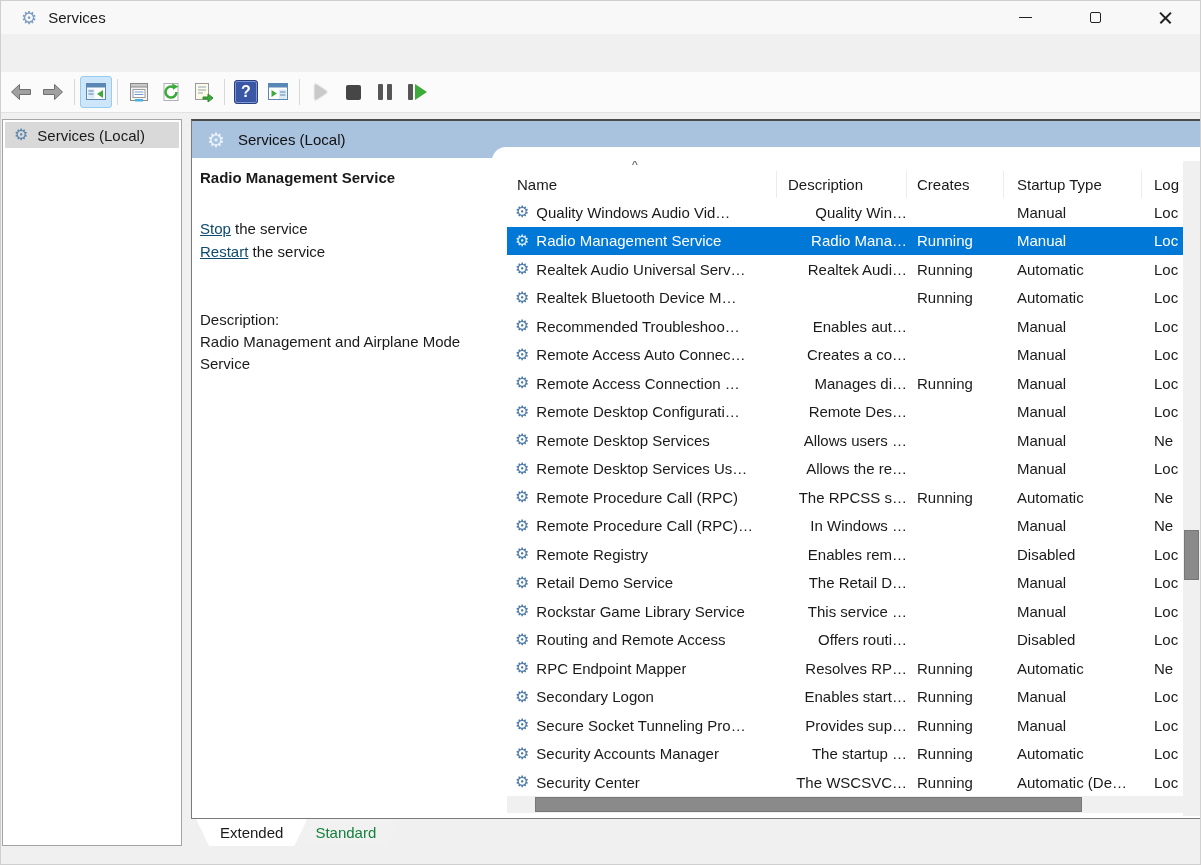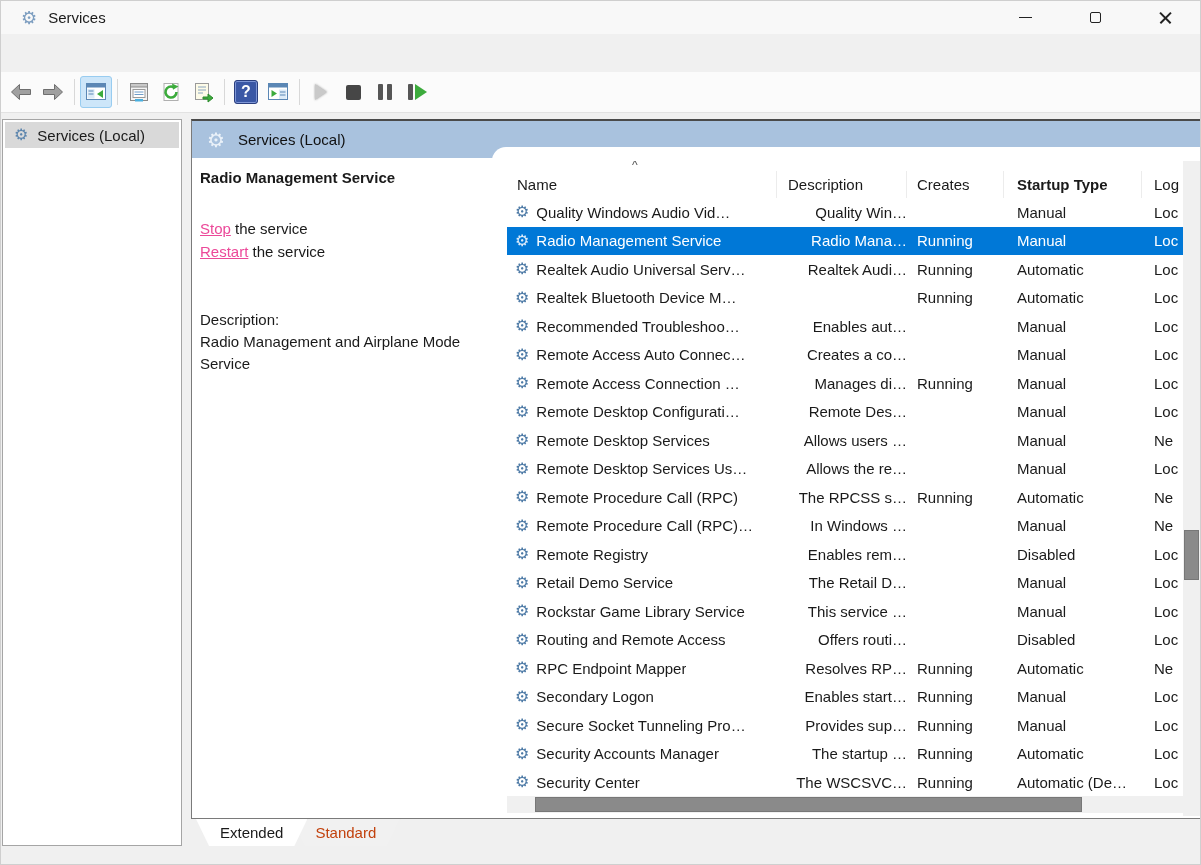--- a/index.html
+++ b/index.html
@@ -40,30 +40,30 @@
   .tree-gear{font-size:16px;line-height:1;color:#5c85ad;}
   
   .main-panel{position:absolute;left:190px;top:118px;width:1010px;height:700px;background:#fff;border:1px solid #7a7a7a;border-top:2px solid #4a4a4a;overflow:hidden;}
   .banner{position:absolute;left:0;top:0;right:0;height:37px;background:#a9c2de;display:flex;align-items:center;}
   .banner-gear{margin-left:15px;font-size:20px;line-height:1;color:#f2f7fc;opacity:.9;}
   .banner-title{margin-left:13px;font-size:15px;color:#101010;}
   .list-sheet{position:absolute;left:300px;top:26px;right:0;bottom:0;background:#fff;border-top-left-radius:14px;}
   
   .detail-title{position:absolute;left:8px;top:48px;width:285px;font-weight:bold;font-size:15px;}
   .detail-links{position:absolute;left:8px;top:96px;width:285px;line-height:23px;}
-  .detail-links a{color:#ec4899;text-decoration:underline;cursor:pointer;}
+  .detail-links a{color:#0c4a6e;text-decoration:underline;cursor:pointer;}
   .detail-desc{position:absolute;left:8px;top:188px;width:282px;line-height:22px;}
   
   .list{position:absolute;left:315px;top:40px;width:678px;height:638px;overflow:hidden;}
   .lheader{position:relative;display:flex;height:37px;align-items:flex-end;background:#fff;}
   .hcell{height:27px;display:flex;align-items:center;border-right:1px solid #ececec;color:#1a1a1a;}
   .hc-name{width:270px;padding-left:10px;position:relative;}
   .hc-desc{width:130px;padding-left:11px;}
   .hc-status{width:97px;padding-left:10px;}
-  .hc-startup{width:138px;padding-left:13px;font-weight:bold;}
+  .hc-startup{width:138px;padding-left:13px;}
   .hc-logon{flex:1;padding-left:12px;border-right:none;overflow:hidden;white-space:nowrap;}
   .sortmark{position:absolute;left:125px;top:-13px;font-size:12px;color:#555;}
   .rows{position:relative;}
   .row{display:flex;height:28.5px;align-items:center;white-space:nowrap;}
   .row.selected{background:#0078d7;color:#fff;}
   .c-name{width:270px;display:flex;align-items:center;padding-left:8px;overflow:hidden;}
   .c-name .gear{font-size:16px;line-height:1;color:#4d7aa6;flex:none;}
   .row.selected .c-name .gear{color:#dcebfa;}
   .c-name .txt{margin-left:7px;overflow:hidden;}
   .c-desc{width:130px;padding-left:11px;overflow:hidden;text-align:right;}
@@ -74,21 +74,21 @@
   .vscroll{position:absolute;right:0;top:40px;width:17px;height:655px;background:#f0f0f0;}
   .vthumb{position:absolute;left:1px;right:1px;top:369px;height:50px;background:#8a8a8a;border:1px solid #777;}
   .hscroll{position:absolute;left:315px;width:678px;bottom:5px;height:17px;background:#f0f0f0;}
   .hthumb{position:absolute;top:1px;bottom:1px;left:28px;width:547px;background:#8a8a8a;border:1px solid #777;}
   
   .tabstrip{position:absolute;left:190px;top:818px;height:27px;display:flex;padding-left:5px;}
   .tab{position:relative;height:27px;padding:0 24px;display:flex;align-items:center;justify-content:center;
        clip-path:polygon(0 0,100% 0,calc(100% - 13px) 100%,13px 100%);
        filter:drop-shadow(0 0 1px #8a8a8a);}
   .tab.active{background:#fff;z-index:2;}
-  .tab.inactive{background:#f1f1f1;margin-left:-16px;z-index:1;color:#c2410c;}
+  .tab.inactive{background:#f1f1f1;margin-left:-16px;z-index:1;color:#15803d;}
 </style>
 </head>
 <body>
 
 <div class="window">
 
   <div class="titlebar">
     <span class="app-gear">⚙</span>
     <span class="app-title">Services</span>
     <div class="win-controls">

